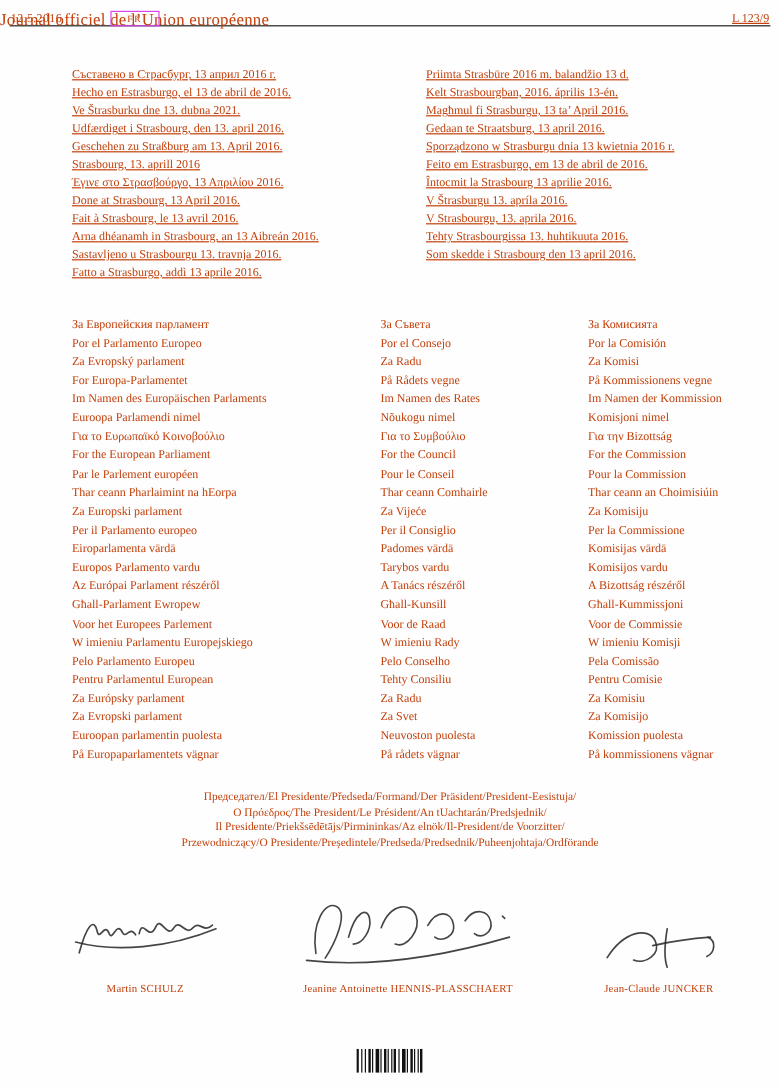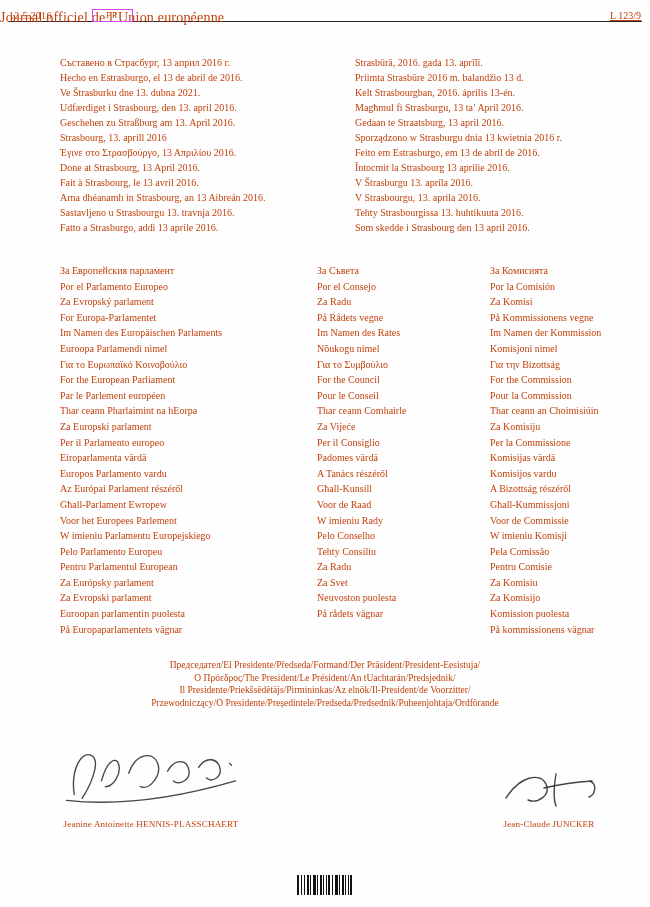--- a/index.html
+++ b/index.html
@@ -16,21 +16,21 @@
     position:absolute; left:92px; top:9px;
     border:1px solid #d946ef; font-size:8px; line-height:11px;
     padding:0 13px; letter-spacing:1.5px;
   }
   .header .title { display:block; font-size:14px; letter-spacing:0.2px; }
   .header .page-num { position:absolute; right:9px; top:10px;text-decoration:underline; }
   .rule { border-top:1px solid #222; margin:4px 8px 0 8px; }
 
   
   .done-section { display:flex; margin:33px 0 0 60px; font-size:10px; }
-  .done-col { line-height:15px; }
+  .done-col { line-height:15px;text-decoration:underline; }
   .done-col.left { width:295px; }
   .done-col.right { flex:1; }
 
   
   .inst-section { display:flex; margin:28px 0 0 60px; font-size:10px; }
   .inst-col { line-height:15.6px; }
   .inst-col.c1 { width:227px; }
   .inst-col.c2 { width:173px;margin-left:30px; }
   .inst-col.c3 { flex:1; }
 
@@ -72,21 +72,20 @@
         <div class="line">Geschehen zu Straßburg am 13. April 2016.</div>
         <div class="line">Strasbourg, 13. aprill 2016</div>
         <div class="line">Έγινε στο Στρασβούργο, 13 Απριλίου 2016.</div>
         <div class="line">Done at Strasbourg, 13 April 2016.</div>
         <div class="line">Fait à Strasbourg, le 13 avril 2016.</div>
         <div class="line">Arna dhéanamh in Strasbourg, an 13 Aibreán 2016.</div>
         <div class="line">Sastavljeno u Strasbourgu 13. travnja 2016.</div>
         <div class="line">Fatto a Strasburgo, addì 13 aprile 2016.</div>
       </div>
     <div class="done-col right">
-        <div class="line">Strasbūrā, 2016. gada 13. aprīlī.</div>
         <div class="line">Priimta Strasbūre 2016 m. balandžio 13 d.</div>
         <div class="line">Kelt Strasbourgban, 2016. április 13-én.</div>
         <div class="line">Magħmul fi Strasburgu, 13 ta’ April 2016.</div>
         <div class="line">Gedaan te Straatsburg, 13 april 2016.</div>
         <div class="line">Sporządzono w Strasburgu dnia 13 kwietnia 2016 r.</div>
         <div class="line">Feito em Estrasburgo, em 13 de abril de 2016.</div>
         <div class="line">Întocmit la Strasbourg 13 aprilie 2016.</div>
         <div class="line">V Štrasburgu 13. apríla 2016.</div>
         <div class="line">V Strasbourgu, 13. aprila 2016.</div>
         <div class="line">Tehty Strasbourgissa 13. huhtikuuta 2016.</div>
@@ -128,20 +127,21 @@
         <div class="line">På Rådets vegne</div>
         <div class="line">Im Namen des Rates</div>
         <div class="line">Nõukogu nimel</div>
         <div class="line">Για το Συμβούλιο</div>
         <div class="line">For the Council</div>
         <div class="line">Pour le Conseil</div>
         <div class="line">Thar ceann Comhairle</div>
         <div class="line">Za Vijeće</div>
         <div class="line">Per il Consiglio</div>
         <div class="line">Padomes vārdā</div>
+        <div class="line">Tarybos vardu</div>
         <div class="line">A Tanács részéről</div>
         <div class="line">Għall-Kunsill</div>
         <div class="line">Voor de Raad</div>
         <div class="line">W imieniu Rady</div>
         <div class="line">Pelo Conselho</div>
         <div class="line">Tehty Consiliu</div>
         <div class="line">Za Radu</div>
         <div class="line">Za Svet</div>
         <div class="line">Neuvoston puolesta</div>
         <div class="line">På rådets vägnar</div>
@@ -176,20 +176,28 @@
 
   <section class="president-block">
       <div class="pres-line">Председател/El Presidente/Předseda/Formand/Der Präsident/President-Eesistuja/</div>
       <div class="pres-line">Ο Πρόεδρος/The President/Le Président/An tUachtarán/Predsjednik/</div>
       <div class="pres-line">Il Presidente/Priekšsēdētājs/Pirmininkas/Az elnök/Il-President/de Voorzitter/</div>
       <div class="pres-line">Przewodniczący/O Presidente/Președintele/Predseda/Predsednik/Puheenjohtaja/Ordförande</div>
     </section>
 
   <section class="signatures">
 
+    <div class="sig">
+      <svg class="sig-svg" width="130" height="60" viewBox="0 0 130 60" aria-hidden="true">
+        <path d="M10 42 C16 20 22 12 25 24 C27 33 31 16 35 26 C38 33 41 15 46 25 C49 31 52 19 57 27"></path>
+        <path d="M60 26 C63 12 68 34 74 20 C78 11 83 31 89 21 C94 13 99 29 105 21 C110 15 114 26 121 19"></path>
+        <path d="M7 33 C40 42 85 38 124 22"></path>
+      </svg>
+      <div class="sig-name">Martin SCHULZ</div>
+    </div>
 
     <div class="sig">
       <svg class="sig-svg" width="190" height="68" viewBox="0 0 190 70" aria-hidden="true">
         <path d="M16 52 C12 26 24 6 34 12 C44 18 32 44 24 56"></path>
         <path d="M44 38 C50 16 60 12 62 22 C64 32 56 44 48 44"></path>
         <path d="M72 30 C80 8 98 8 102 20 C106 32 94 48 84 44"></path>
         <path d="M112 28 C120 14 132 16 134 27 C136 37 124 43 118 38"></path>
         <path d="M144 24 C152 12 164 15 166 25 C168 34 158 40 152 35"></path>
         <path d="M176 20 l2 2"></path>
         <path d="M8 58 C60 64 120 56 182 38"></path>

